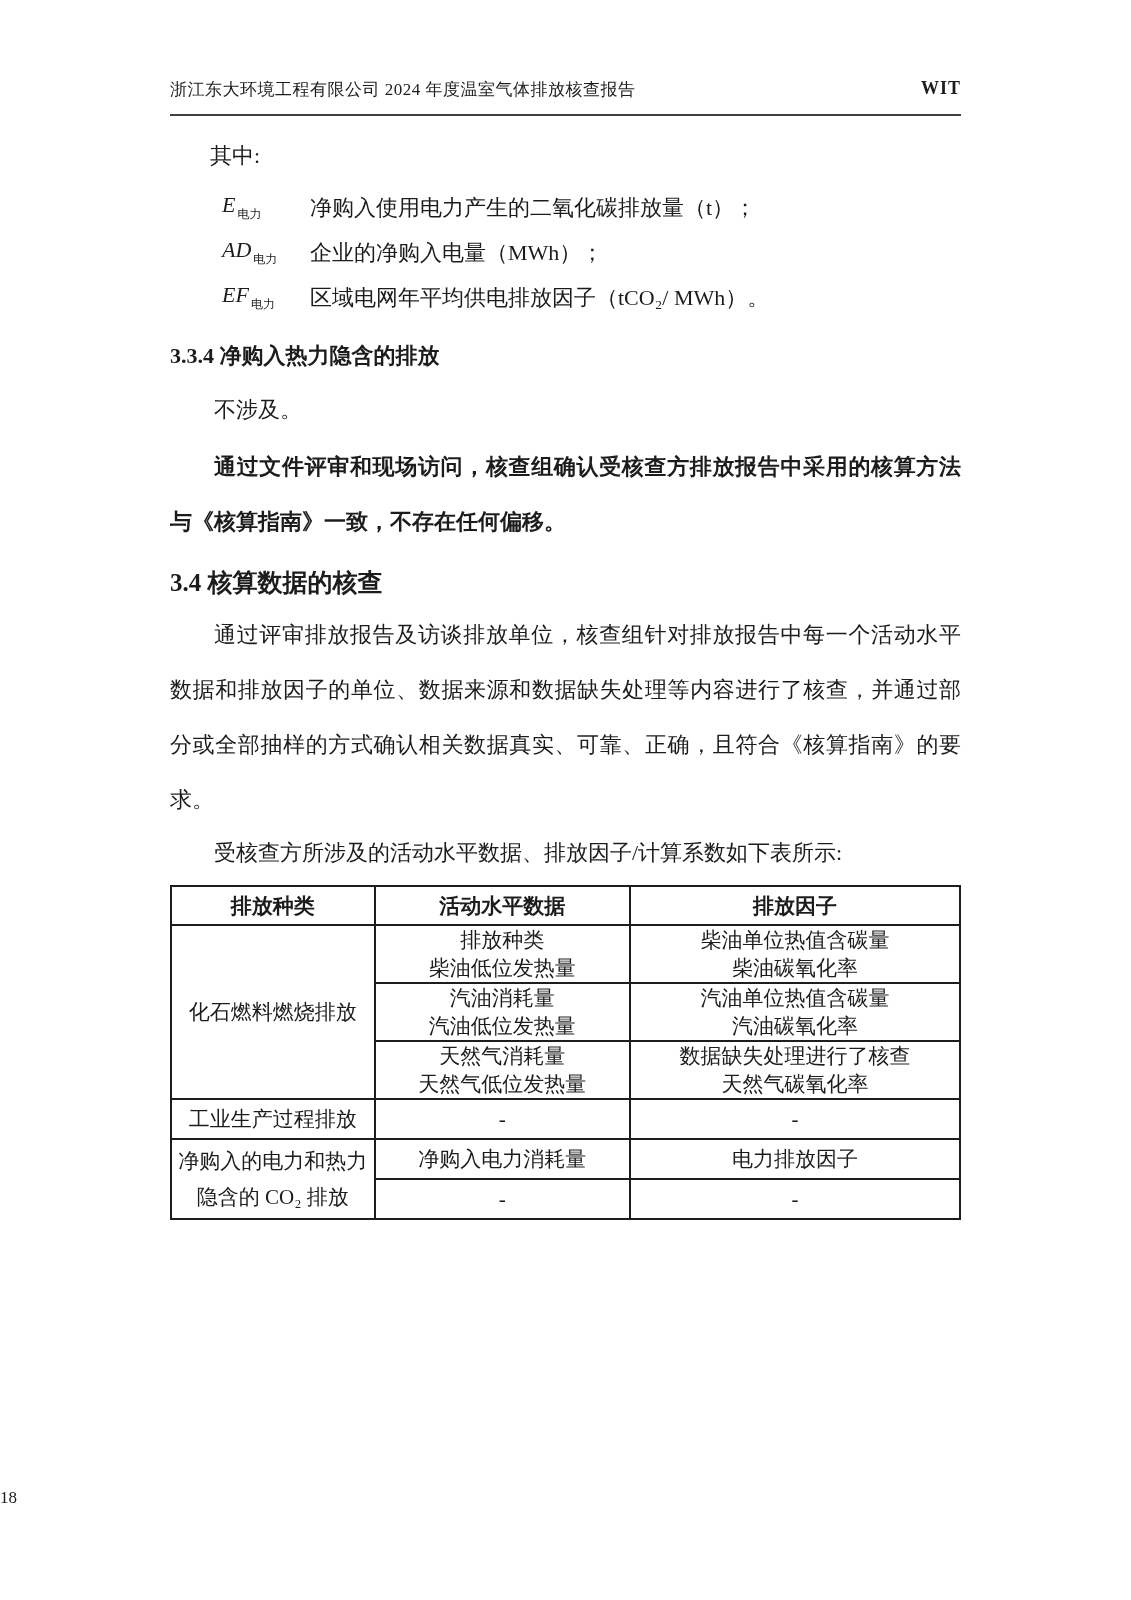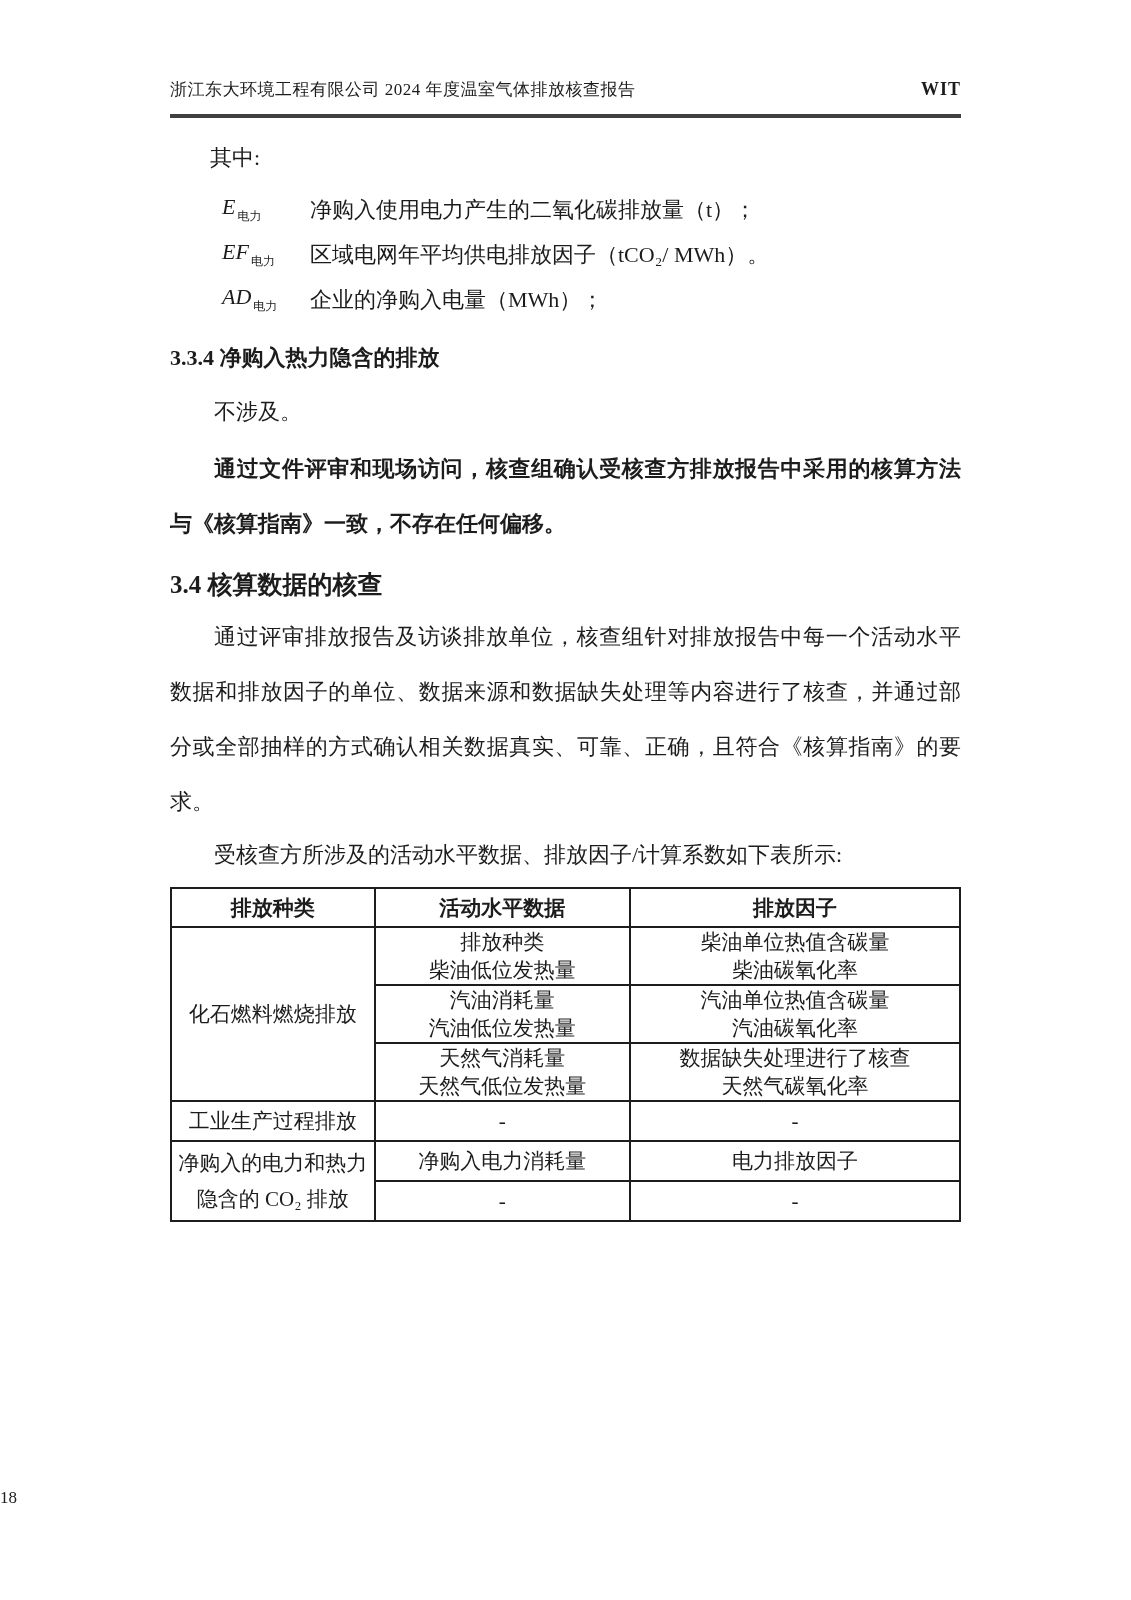--- a/index.html
+++ b/index.html
@@ -13,22 +13,22 @@
     padding: 78px 170px 0 170px;
     font-family: "Liberation Serif", "DejaVu Serif", serif;
     color: #1c1c1c;
     overflow: hidden;
   }
 
   
   .doc-header {
     display: flex;
     justify-content: space-between;
-    align-items: center;
-    border-bottom: 4px solid #404040;
+    align-items: flex-start;
+    border-bottom: 2px solid #404040;
     padding-bottom: 13px;
   }
   .doc-header .title { font-size: 17px; letter-spacing: 0.5px; }
   .doc-header .logo  { font-size: 18px; font-weight: 600; letter-spacing: 1px; }
 
   
   .lead-in {
     margin-top: 12px;
     font-size: 22px;
     line-height: 55px;
@@ -137,26 +137,26 @@
   </div>
 
   <div class="lead-in">其中:</div>
 
   <div class="definitions">
     <div class="def-row">
       <span class="def-symbol"><i>E</i><sub>电力</sub></span>
       <span class="def-desc">净购入使用电力产生的二氧化碳排放量（t）；</span>
     </div>
     <div class="def-row">
+      <span class="def-symbol"><i>AD</i><sub>电力</sub></span>
+      <span class="def-desc">企业的净购入电量（MWh）；</span>
+    </div>
+    <div class="def-row">
       <span class="def-symbol"><i>EF</i><sub>电力</sub></span>
       <span class="def-desc">区域电网年平均供电排放因子（tCO₂/ MWh）。</span>
-    </div>
-    <div class="def-row">
-      <span class="def-symbol"><i>AD</i><sub>电力</sub></span>
-      <span class="def-desc">企业的净购入电量（MWh）；</span>
     </div>
   </div>
 
   <div class="h-sub">3.3.4 净购入热力隐含的排放</div>
 
   <p class="para mt-sm">不涉及。</p>
 
   <p class="para bold mt-xs">通过文件评审和现场访问，核查组确认受核查方排放报告中采用的核算方法与《核算指南》一致，不存在任何偏移。</p>
 
   <div class="h-main">3.4 核算数据的核查</div>

